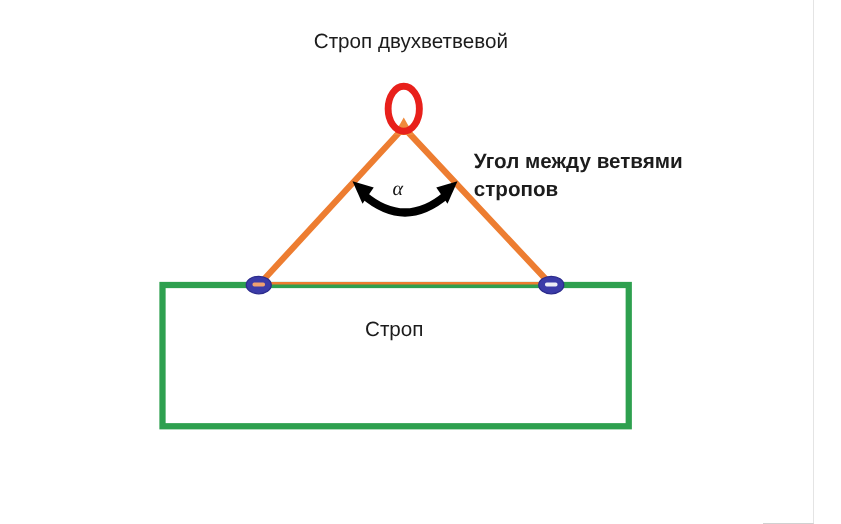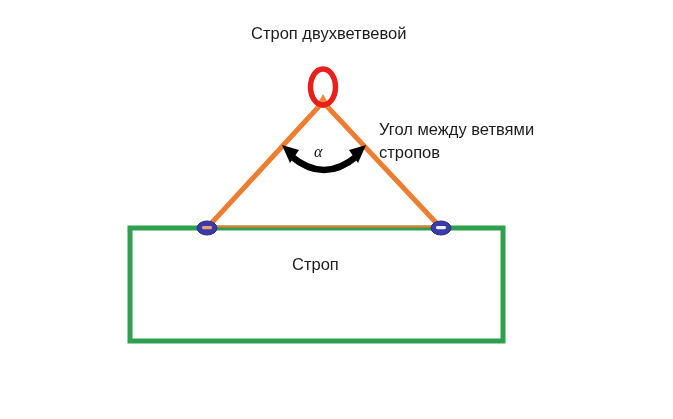--- a/index.html
+++ b/index.html
@@ -37,20 +37,21 @@
   }
   #title-text {
     left: 251px;
     top: 22px;
     font-size: 16.5px;
   }
   #angle-label-text {
     left: 379px;
     top: 118px;
     font-size: 16.5px;
+    font-weight: bold;
   }
   #load-label-text {
     left: 292px;
     top: 253px;
     font-size: 16.5px;
   }
   #alpha-symbol-text {
     left: 314px;
     top: 141px;
     font-size: 16px;

